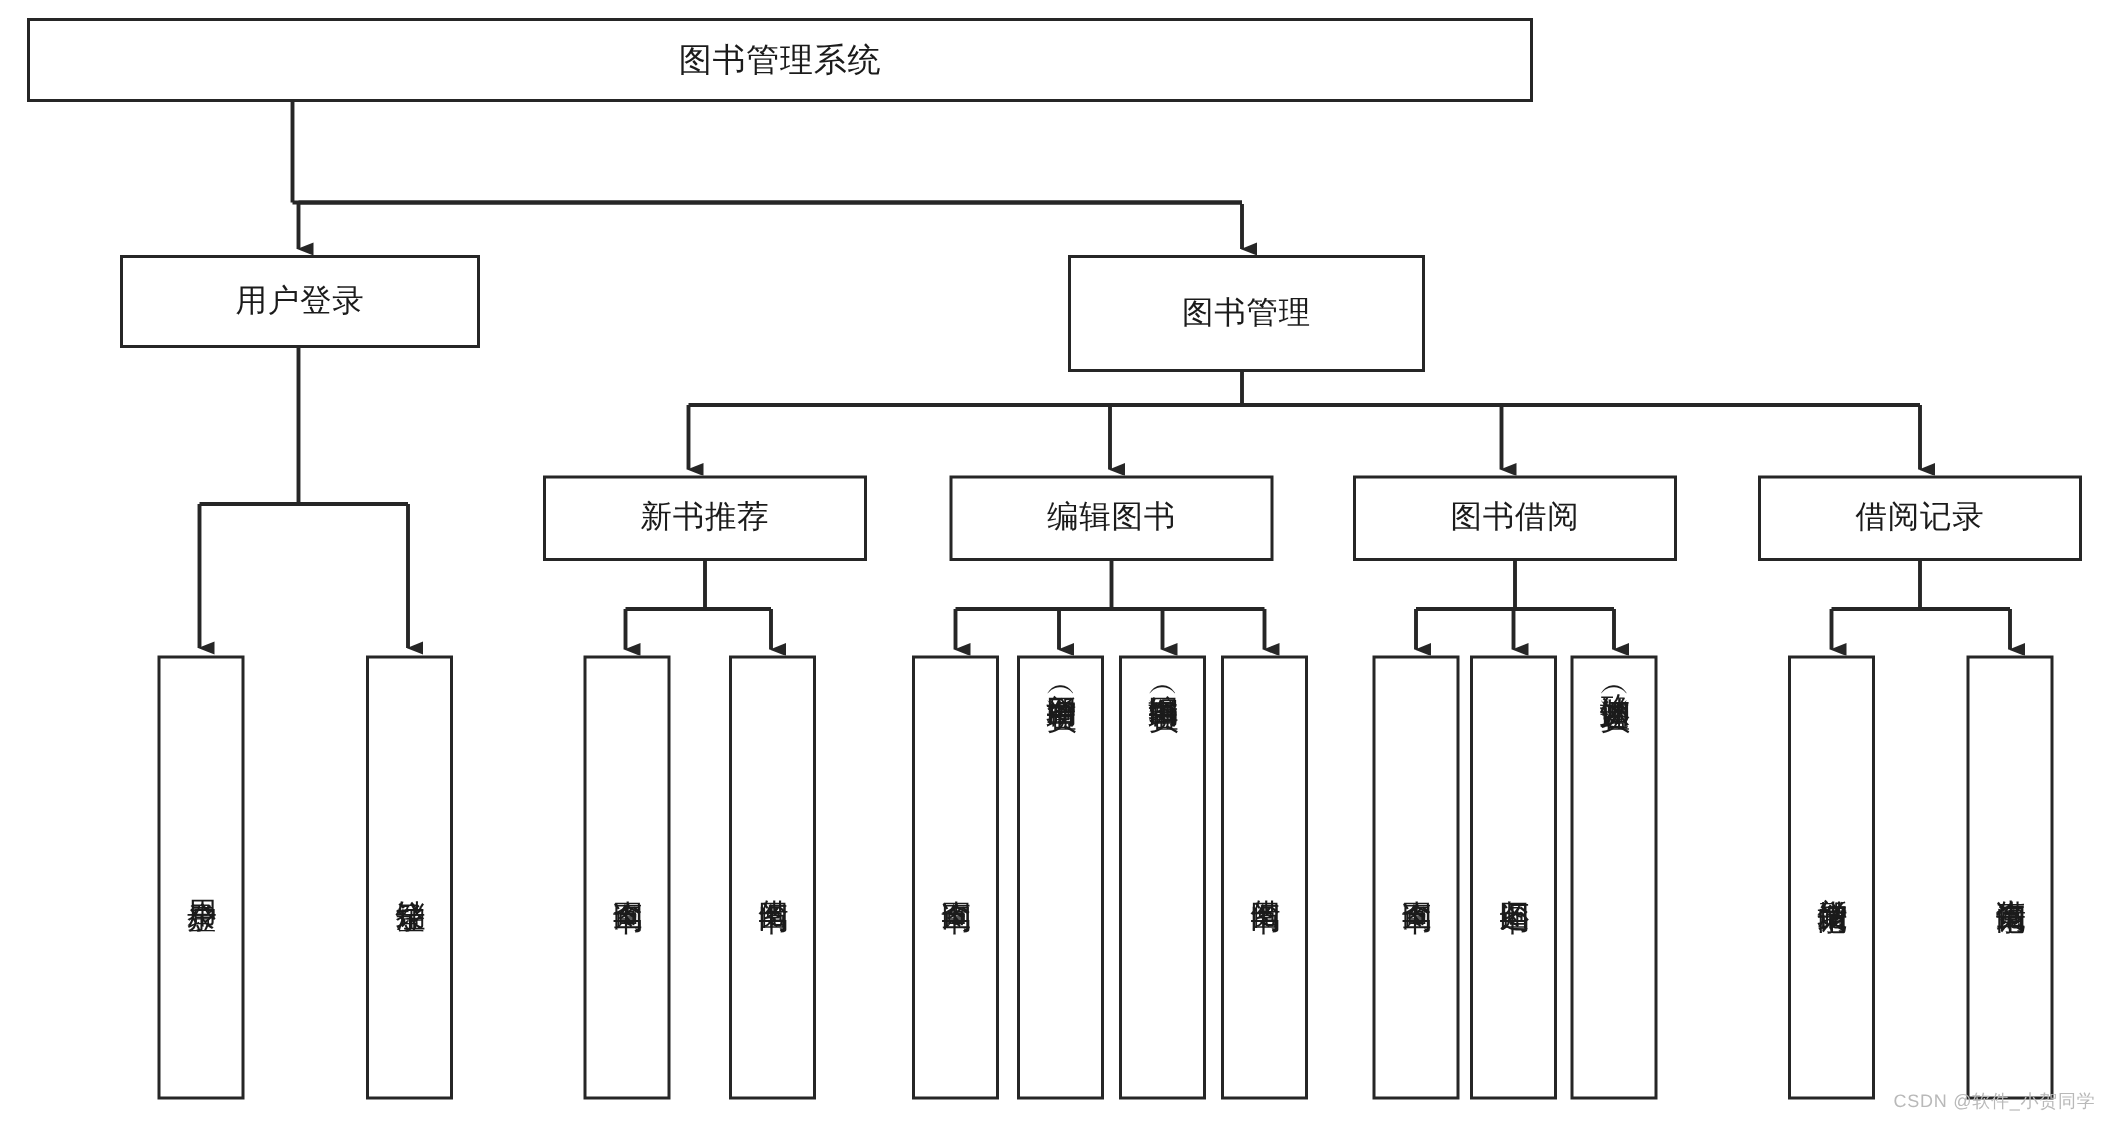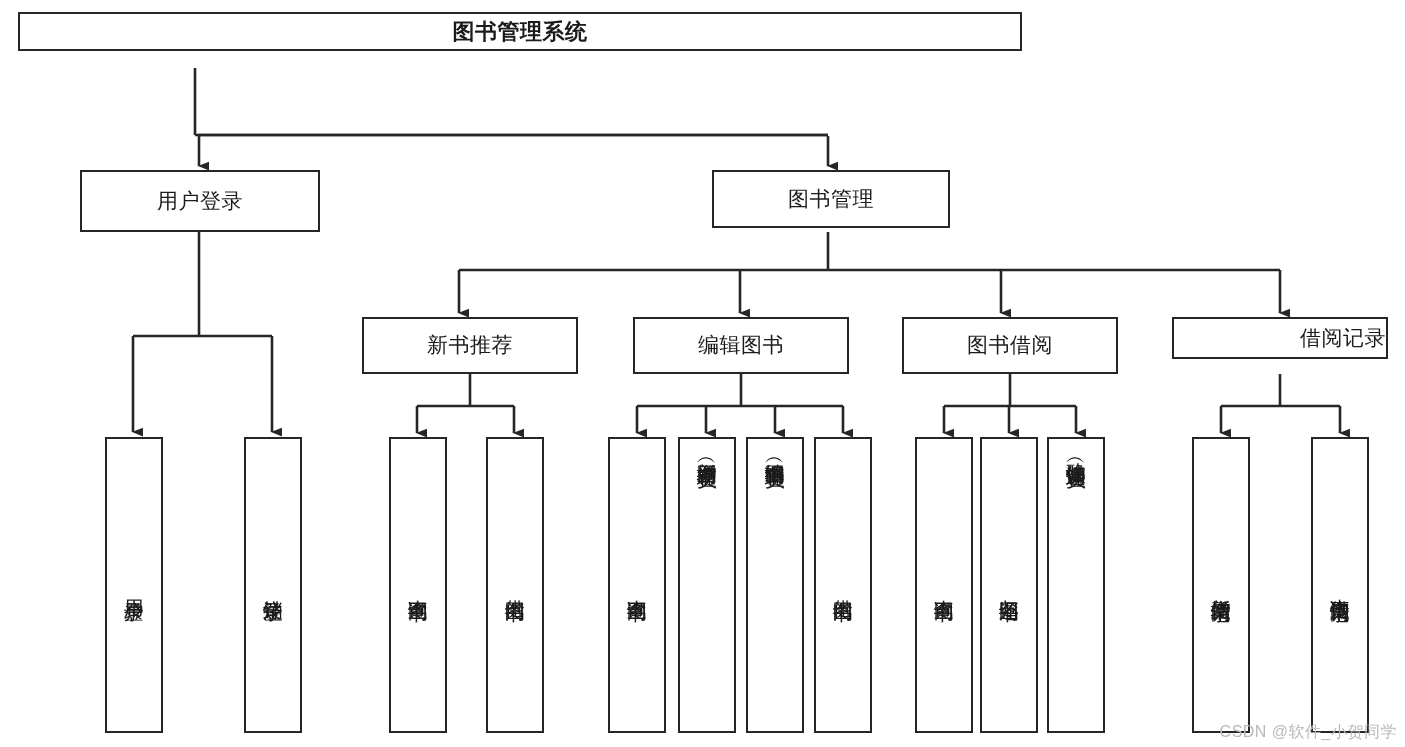--- a/index.html
+++ b/index.html
@@ -64,21 +64,21 @@
     padding-top: 6px;
   }
   .node-leaf.leaf-short {
     align-items: center;
     padding-top: 0;
   }
   #watermark {
     position: absolute;
     right: 8px;
     bottom: 4px;
-    font-size: 16px;
+    font-size: 12px;
     color: #b9b9b9;
     letter-spacing: 0.5px;
     white-space: nowrap;
     margin-left: 47px;
   }
 </style>
 </head>
 <body>
 
 <div id="diagram-root">
@@ -129,41 +129,41 @@
       <path d="M1009,406 L1009,433" marker-end="url(#arrow)"></path>
       <path d="M1076,406 L1076,433" marker-end="url(#arrow)"></path>
 
       <path d="M1280,374 L1280,406"></path>
       <path d="M1221,406 L1340,406"></path>
       <path d="M1221,406 L1221,433" marker-end="url(#arrow)"></path>
       <path d="M1340,406 L1340,433" marker-end="url(#arrow)"></path>
     </g>
   </svg>
 
-  <div class="node node-root" style="left:18px; top:12px; width:1004px; height:39px;font-weight:bold;">
+  <div class="node node-root" style="left:18px; top:12px; width:1004px; height:56px;">
     <span class="label">图书管理系统</span>
   </div>
 
   <div class="node" style="left:80px; top:170px; width:240px; height:62px;">
     <span class="label">用户登录</span>
   </div>
-  <div class="node" style="left:712px; top:170px; width:238px; height:58px;">
+  <div class="node" style="left:712px; top:170px; width:238px; height:78px;">
     <span class="label">图书管理</span>
   </div>
 
   <div class="node" style="left:362px; top:317px; width:216px; height:57px;">
     <span class="label">新书推荐</span>
   </div>
   <div class="node" style="left:633px; top:317px; width:216px; height:57px;">
     <span class="label">编辑图书</span>
   </div>
   <div class="node" style="left:902px; top:317px; width:216px; height:57px;">
     <span class="label">图书借阅</span>
   </div>
-  <div class="node" style="left:1172px; top:317px; width:216px; height:42px;justify-content:flex-end;">
+  <div class="node" style="left:1172px; top:317px; width:216px; height:57px;">
     <span class="label">借阅记录</span>
   </div>
 
   <div class="node node-leaf leaf-short" style="left:105px; top:437px; width:58px; height:296px;">
     <span class="label">用户登录</span>
   </div>
   <div class="node node-leaf leaf-short" style="left:244px; top:437px; width:58px; height:296px;">
     <span class="label">注销登录</span>
   </div>
 

